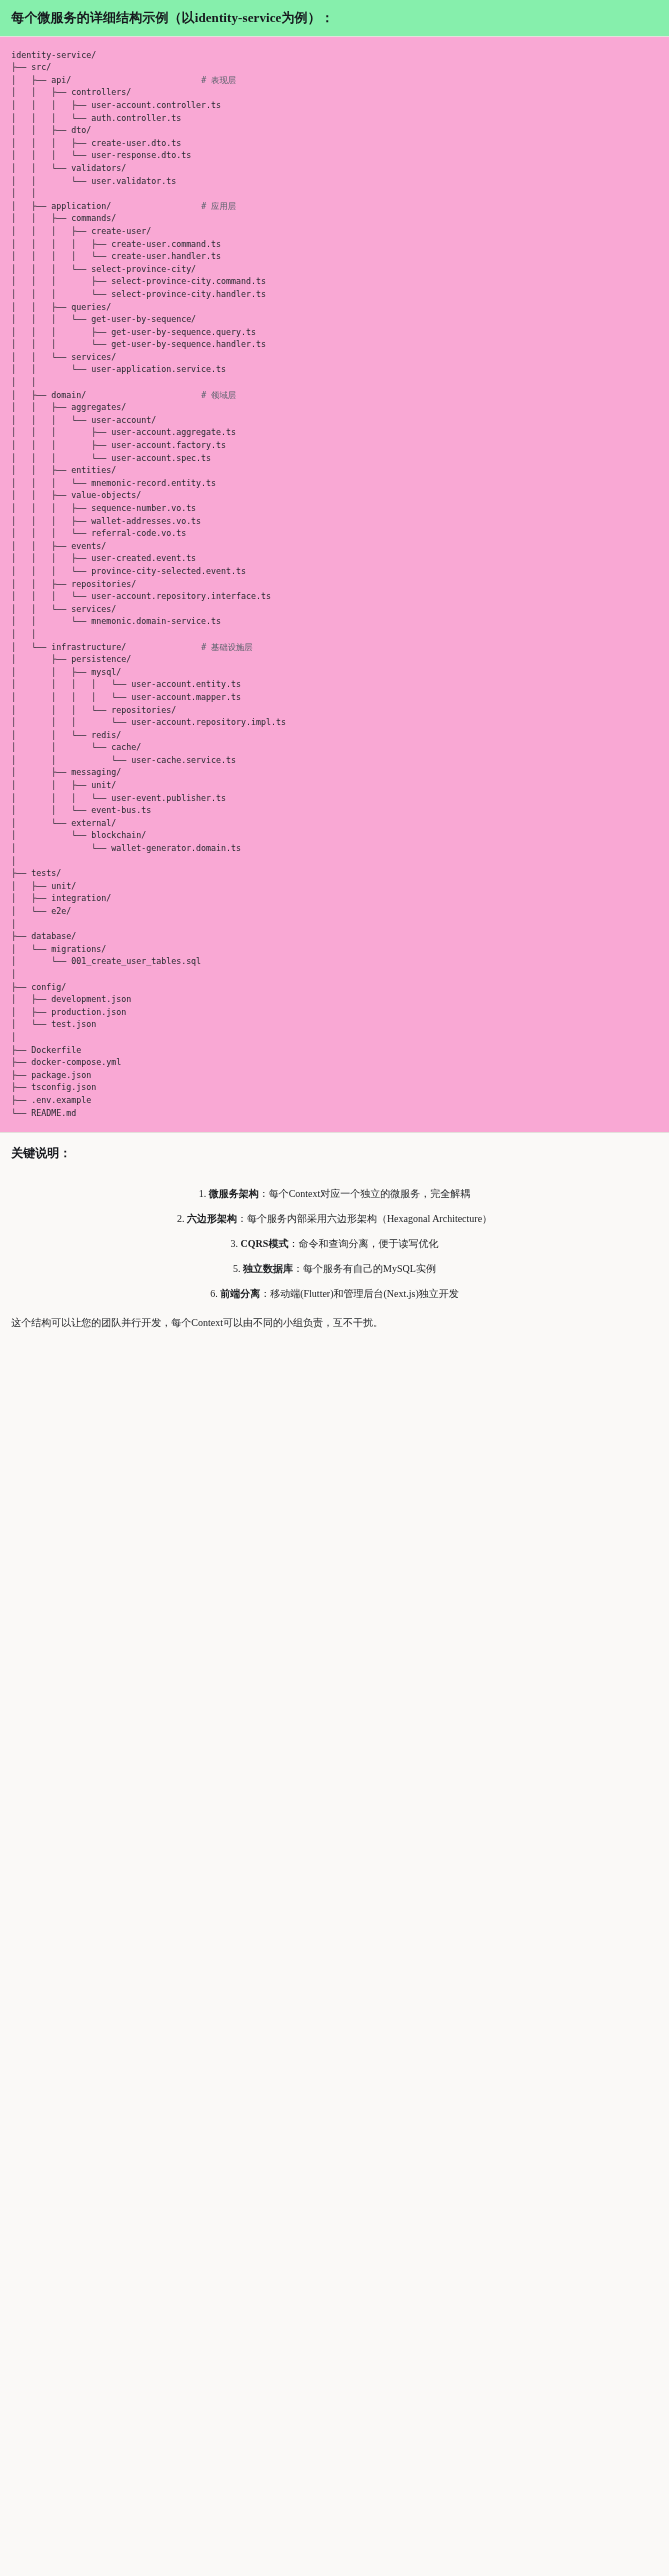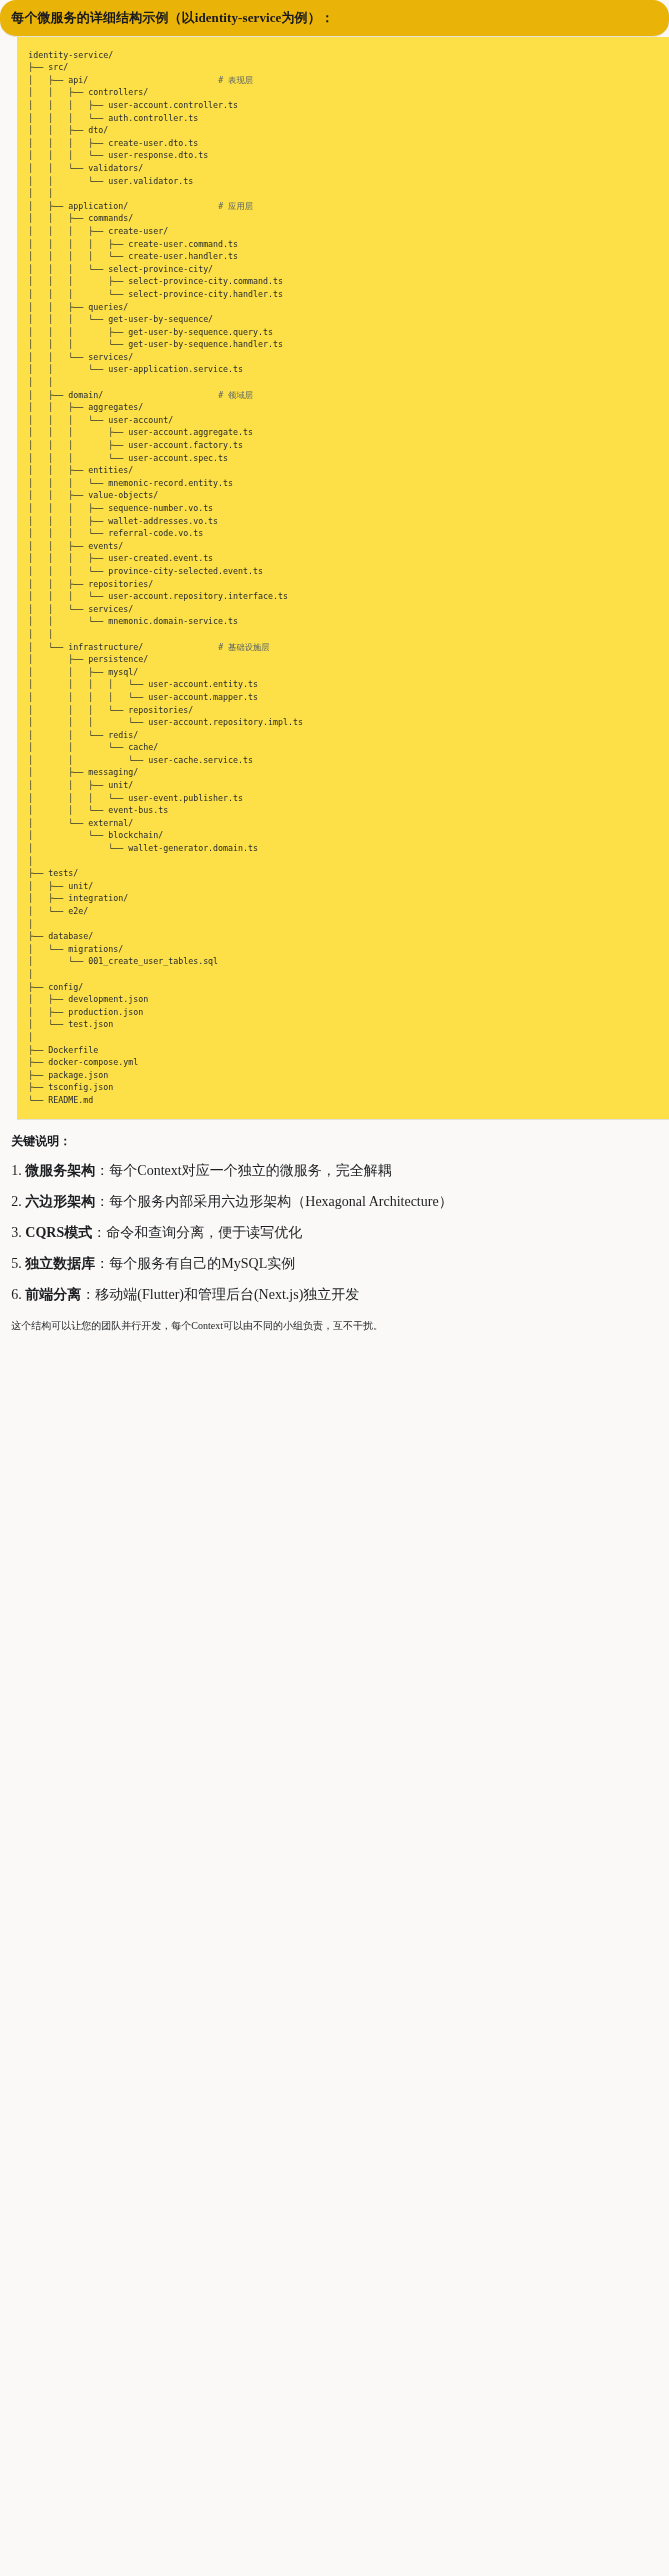--- a/index.html
+++ b/index.html
@@ -9,43 +9,41 @@
   }
   body {
     width: 669px;
     font-family: "Liberation Sans", sans-serif;
     color: #1a1a1a;
     -webkit-font-smoothing: antialiased;
   }
 
   
   .page-header {
-    background: #eab308;
+    background: #86efac;
     padding: 8.8px 11.3px 10px 11.3px;
     border-bottom: 0.6px solid #e3e1dc;
     box-sizing: border-box;
-    border-radius: 16px;
   }
   .page-title {
     margin: 0;
     font-family: "Liberation Serif", serif;
     font-weight: bold;
     font-size: 13px;
     line-height: 1.35;
     color: #16181d;
     letter-spacing: 0.1px;
   }
 
   
   .tree-block {
-    background: #fde047;
+    background: #f9a8d4;
     padding: 11.3px 11.3px 12.5px 11.3px;
     box-sizing: border-box;
     border-bottom: 0.6px solid #e3e1dc;
-    margin-left: 17px;
   }
   .tree-pre {
     margin: 0;
     font-family: "DejaVu Sans Mono", "Liberation Mono", monospace;
     font-size: 8.3px;
     line-height: 12.6px;
     color: #24292f;
     white-space: pre;
     tab-size: 4;
   }
@@ -57,38 +55,39 @@
   .tree-path { color: #24292f; }
   .tree-comment { color: #57606a; text-align: center; }
 
   
   .notes {
     padding: 12.5px 11.3px 16.3px 11.3px;
     box-sizing: border-box;
     background: #faf9f7;
   }
   .notes-title {
-    margin: 0 0 10px 0;
+    margin: 0 0 24px 0;
     font-family: "Liberation Serif", serif;
     font-weight: bold;
     font-size: 12px;
     color: #16181d;
   }
   .notes-list {
     margin: 0;
     padding: 0;
     list-style: none;
     counter-reset: keynote;
   }
   .note-item {
     font-family: "Liberation Serif", serif;
-    font-size: 14px;
+    font-size: 10px;
     line-height: 1.5;
     color: #1c1e21;
     margin: 0 0 10px 0;
+    text-align: center;
   }
   .note-index {
     font-family: "Liberation Serif", serif;
   }
   .note-term {
     font-weight: bold;
   }
   .note-sep { }
   .note-desc { }
   .notes-footer {
@@ -183,20 +182,21 @@
 </span><span class="tree-line"><span class="tree-path">│</span>
 </span><span class="tree-line"><span class="tree-path">├── config/</span>
 </span><span class="tree-line"><span class="tree-path">│   ├── development.json</span>
 </span><span class="tree-line"><span class="tree-path">│   ├── production.json</span>
 </span><span class="tree-line"><span class="tree-path">│   └── test.json</span>
 </span><span class="tree-line"><span class="tree-path">│</span>
 </span><span class="tree-line"><span class="tree-path">├── Dockerfile</span>
 </span><span class="tree-line"><span class="tree-path">├── docker-compose.yml</span>
 </span><span class="tree-line"><span class="tree-path">├── package.json</span>
 </span><span class="tree-line"><span class="tree-path">├── tsconfig.json</span>
+</span><span class="tree-line"><span class="tree-path">├── .env.example</span>
 </span><span class="tree-line"><span class="tree-path">└── README.md</span>
 </span></pre>
 </div>
 
 <div class="notes">
   <h2 class="notes-title">关键说明：</h2>
   <ol class="notes-list" id="notes-list">
       <li class="note-item"><span class="note-index">1. </span><span class="note-term">微服务架构</span><span class="note-sep">：</span><span class="note-desc">每个Context对应一个独立的微服务，完全解耦</span></li>
       <li class="note-item"><span class="note-index">2. </span><span class="note-term">六边形架构</span><span class="note-sep">：</span><span class="note-desc">每个服务内部采用六边形架构（Hexagonal Architecture）</span></li>
       <li class="note-item"><span class="note-index">3. </span><span class="note-term">CQRS模式</span><span class="note-sep">：</span><span class="note-desc">命令和查询分离，便于读写优化</span></li>

